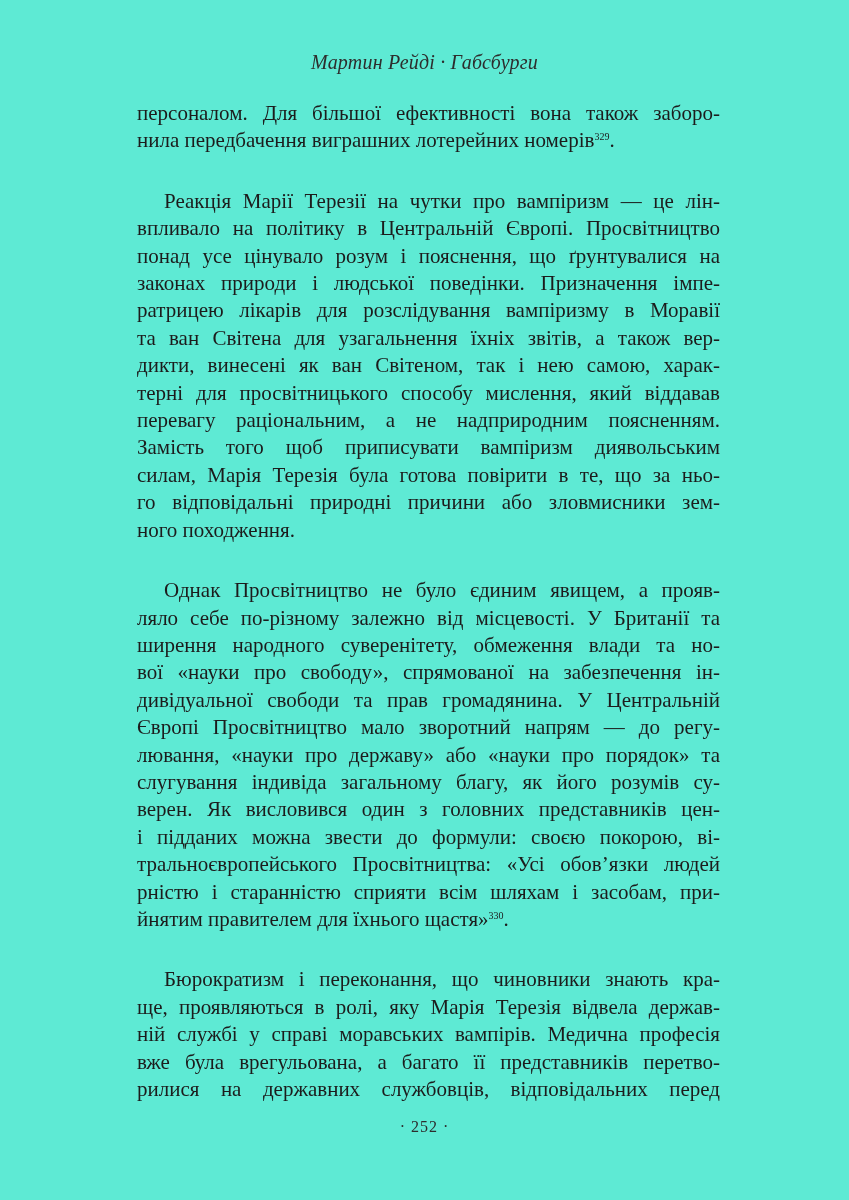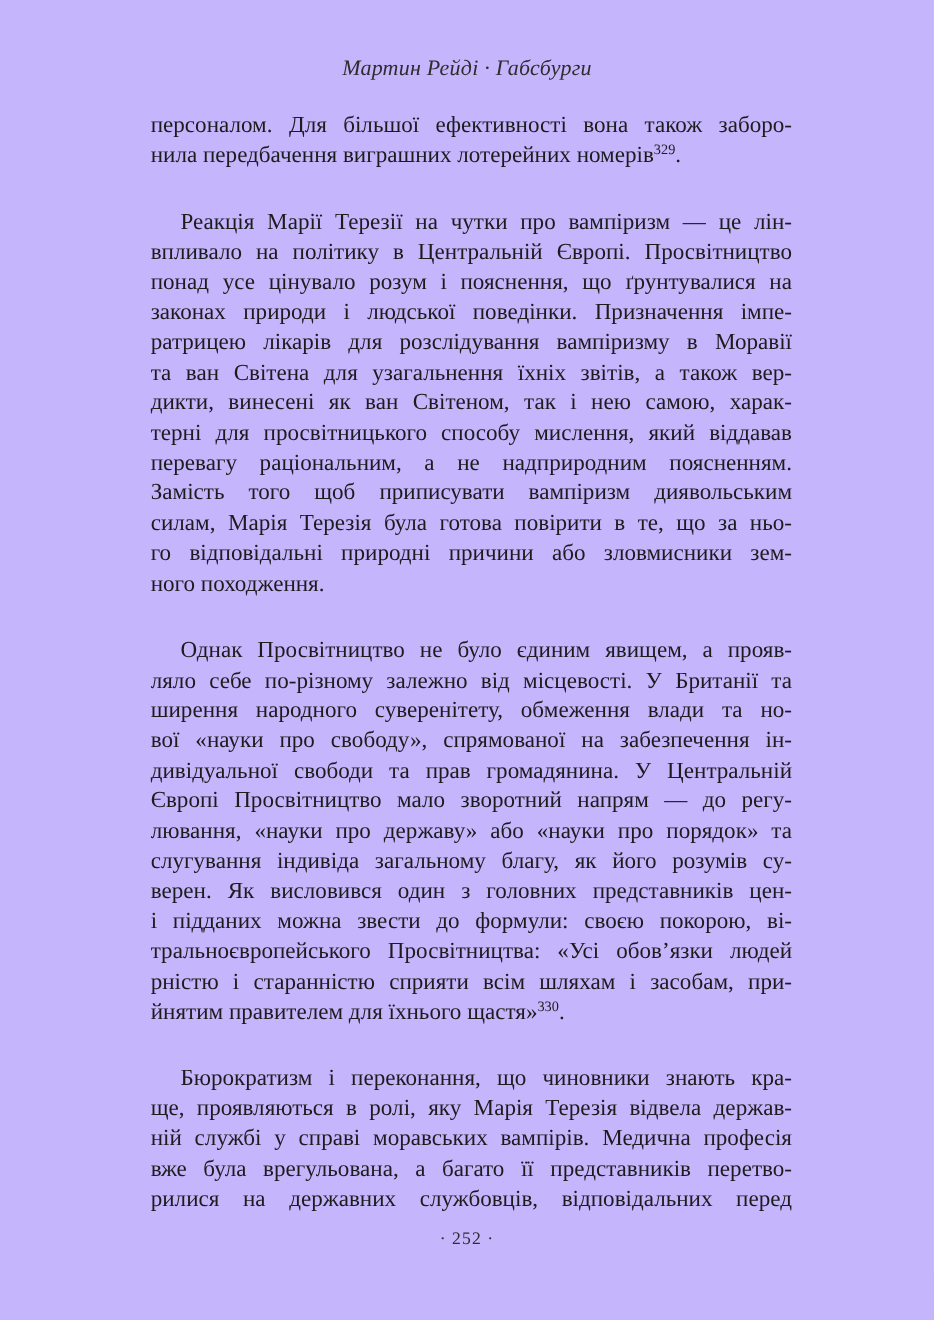--- a/index.html
+++ b/index.html
@@ -5,21 +5,21 @@
 <style>
   html, body {
     margin: 0;
     padding: 0;
     background: #ffffff;
   }
   .page {
     position: relative;
     width: 849px;
     height: 1200px;
-    background: #c4b5fd;
+    background: #5eead4;
     font-family: "Liberation Serif", "DejaVu Serif", serif;
     color: #1c1c1c;
     overflow: hidden;
   }
   .running-header {
     position: absolute;
     top: 50px;
     left: 0;
     right: 0;
     text-align: center;
@@ -46,21 +46,21 @@
     text-align-last: justify;
   }
   .line.indent {
     text-indent: 27px;
     margin-top: 33px;
   }
   .line.final {
     text-align-last: left;
   }
   sup {
-    font-size: 13px;
+    font-size: 10px;
     line-height: 0;
     vertical-align: baseline;
     position: relative;
     top: -7px;
   }
   .page-footer {
     position: absolute;
     top: 1115px;
     left: 0;
     right: 0;

